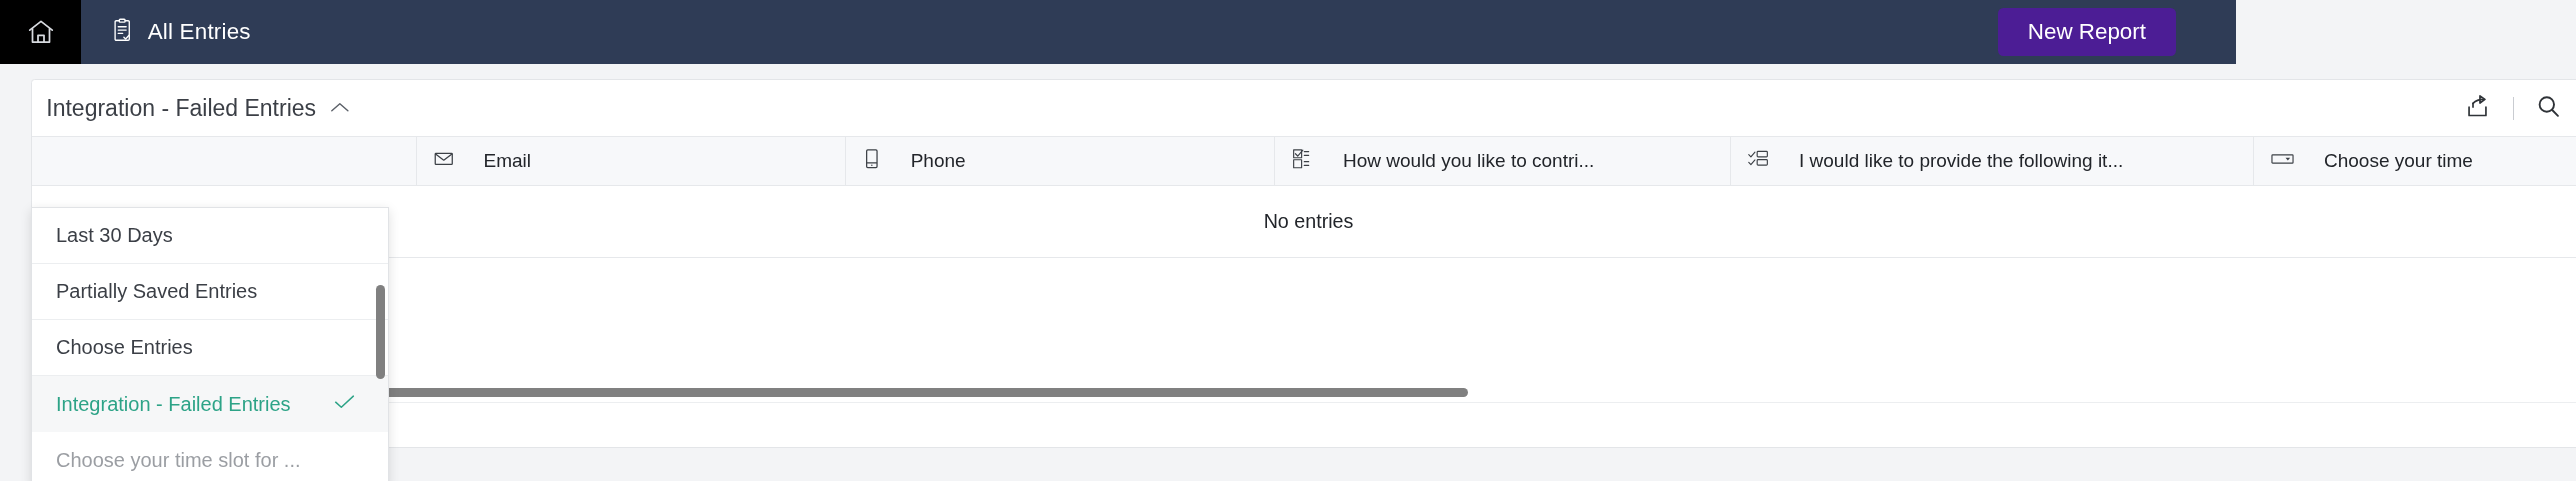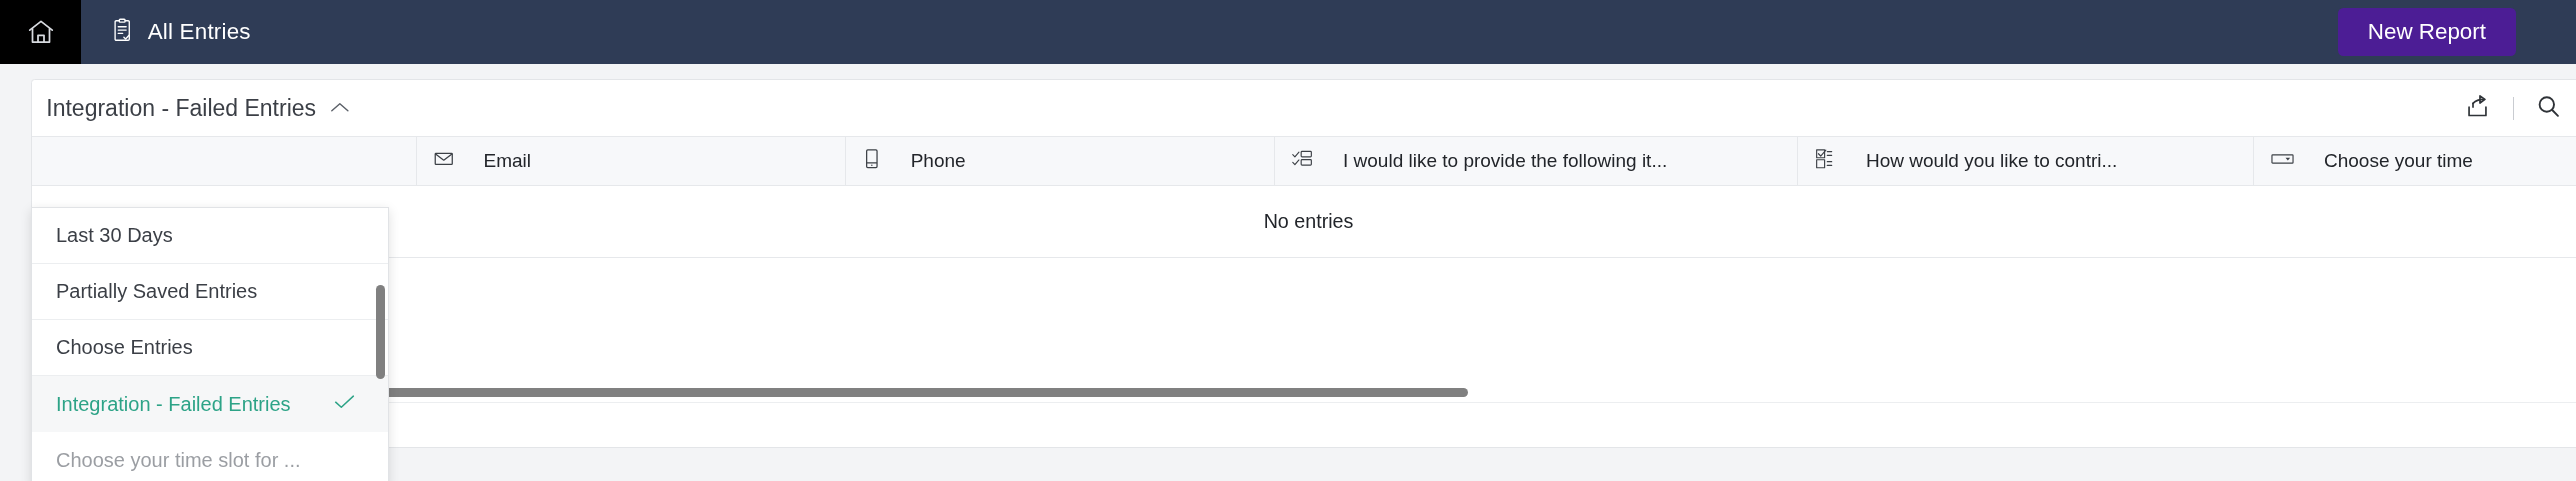--- a/index.html
+++ b/index.html
@@ -8,21 +8,21 @@
     height: 481px;
     background: #f3f4f6;
     font-family: "Liberation Sans", sans-serif;
     overflow: hidden;
   }
 
   
   .topbar {
     position: absolute;
     top: 0; left: 0;
-    width: 2576px;
+    width: 2236px;
     height: 64px;
     background: #2f3c56;
     display: flex;
     align-items: center;
   }
   .home-cell {
     width: 81px;
     height: 64px;
     background: #000000;
     display: flex;
@@ -339,45 +339,45 @@
           <span class="th-icon">
             <svg width="19.7" height="21.5" viewBox="0 0 18 24" fill="none" stroke="#3c4046" stroke-width="1.4" stroke-linejoin="round">
               <rect x="3.2" y="2.2" width="11.6" height="19.6" rx="1.2"></rect>
               <path d="M3.2 16.6h11.6"></path>
               <circle cx="9" cy="19.2" r="0.8" fill="#3c4046" stroke="none"></circle>
             </svg>
           </span>
           <span class="th-label">Phone</span>
         </div>
 
-        <div class="th" style="width:523px">
-          <span class="th-icon">
-            <svg width="23" height="21.5" viewBox="0 0 26 24" fill="none" stroke="#3c4046" stroke-width="1.3" stroke-linejoin="round" stroke-linecap="round">
-              <path d="M2 7.4 4.4 9.8 9 4.6"></path>
-              <path d="M2 16.2 4.4 18.6 9 13.4"></path>
-              <rect x="11.5" y="3.6" width="11.5" height="6.2" rx="1"></rect>
-              <rect x="11.5" y="13" width="11.5" height="6.2" rx="1"></rect>
-            </svg>
-          </span>
-          <span class="th-label">I would like to provide the following it...</span>
-        </div>
-
         <div class="th" style="width:456px">
           <span class="th-icon">
             <svg width="23" height="23" viewBox="0 0 26 26" fill="none" stroke="#3c4046" stroke-width="1.3" stroke-linejoin="round" stroke-linecap="round">
               <rect x="3" y="3.2" width="9" height="9"></rect>
               <path d="M5 7.6 7.6 10.2 13.4 3.6"></path>
               <path d="M15 5.2h5M15 9.4h5"></path>
               <rect x="3" y="14.4" width="9" height="9"></rect>
               <path d="M15 16.6h5M15 20.8h5"></path>
             </svg>
           </span>
           <span class="th-label">How would you like to contri...</span>
         </div>
 
+        <div class="th" style="width:523px">
+          <span class="th-icon">
+            <svg width="23" height="21.5" viewBox="0 0 26 24" fill="none" stroke="#3c4046" stroke-width="1.3" stroke-linejoin="round" stroke-linecap="round">
+              <path d="M2 7.4 4.4 9.8 9 4.6"></path>
+              <path d="M2 16.2 4.4 18.6 9 13.4"></path>
+              <rect x="11.5" y="3.6" width="11.5" height="6.2" rx="1"></rect>
+              <rect x="11.5" y="13" width="11.5" height="6.2" rx="1"></rect>
+            </svg>
+          </span>
+          <span class="th-label">I would like to provide the following it...</span>
+        </div>
+
         <div class="th" style="width:331px;border-right:none">
           <span class="th-icon">
             <svg width="25" height="18" viewBox="0 0 28 20" fill="none" stroke="#3c4046" stroke-width="1.3" stroke-linejoin="round">
               <rect x="2.2" y="5.4" width="23.6" height="9.2" rx="0.8"></rect>
               <path d="M17.4 8.6h5.2l-2.6 3.2z" fill="#3c4046" stroke="none"></path>
             </svg>
           </span>
           <span class="th-label">Choose your time</span>
         </div>
       </div>

